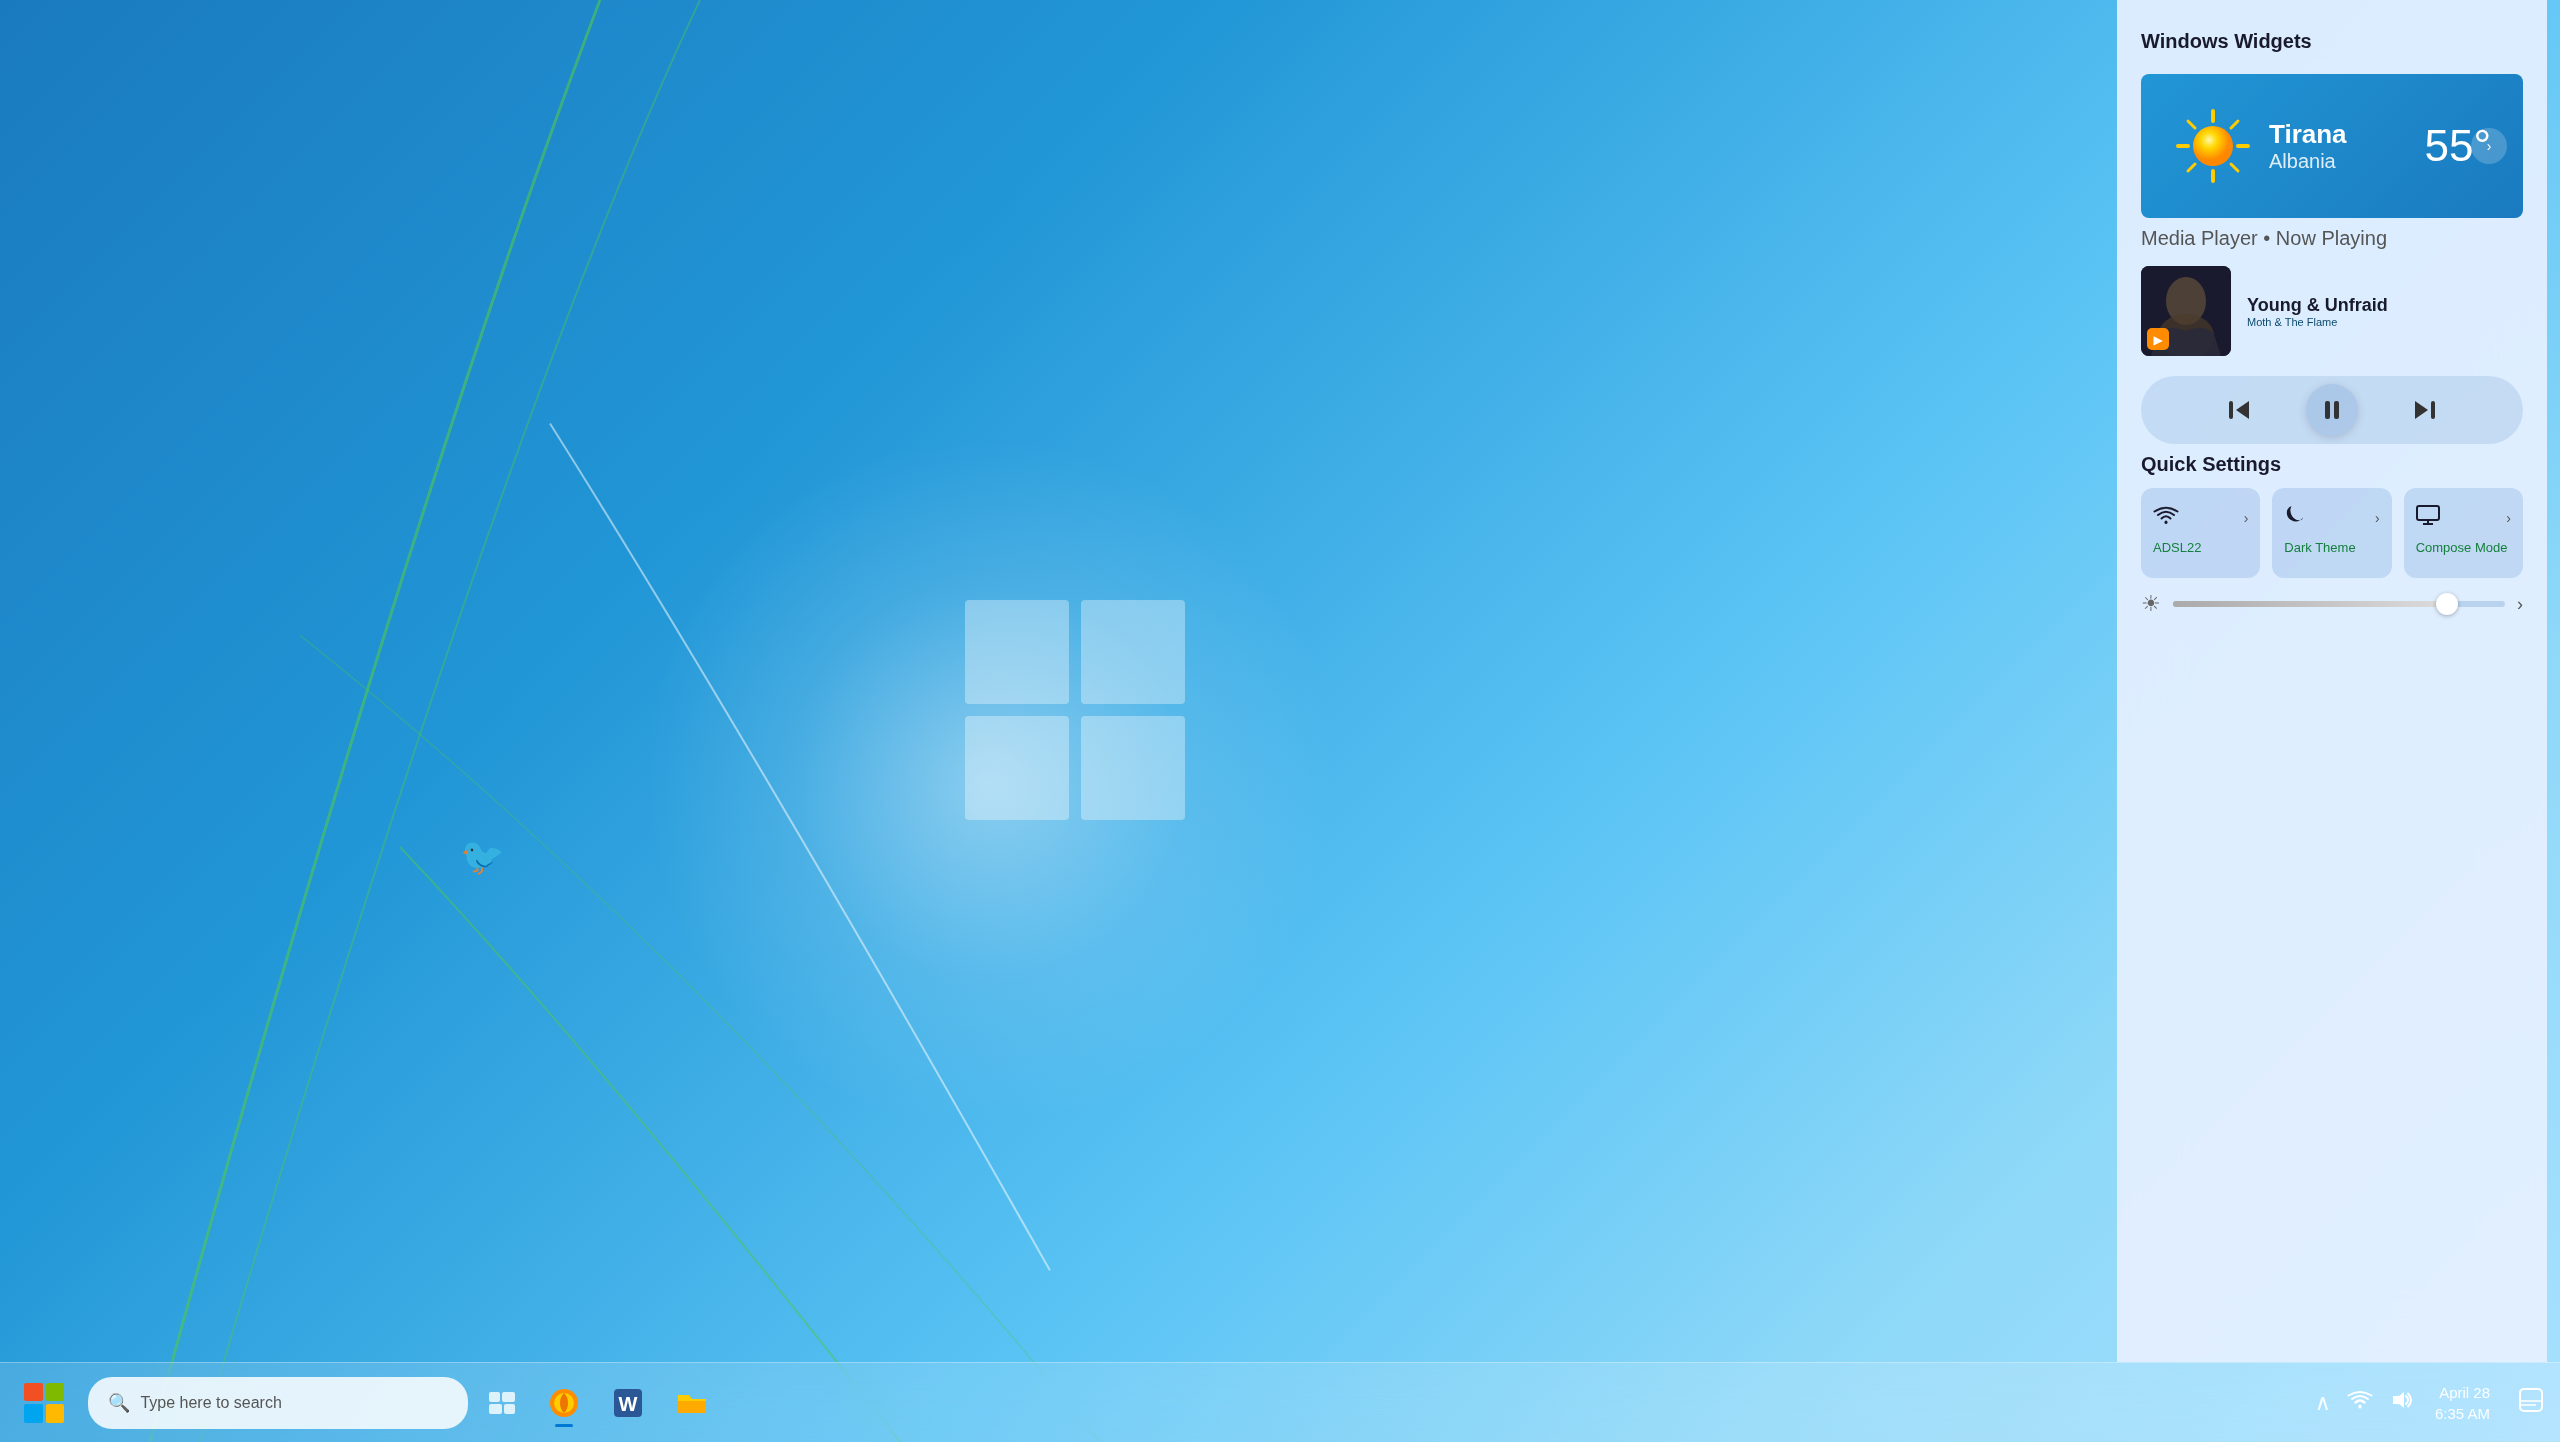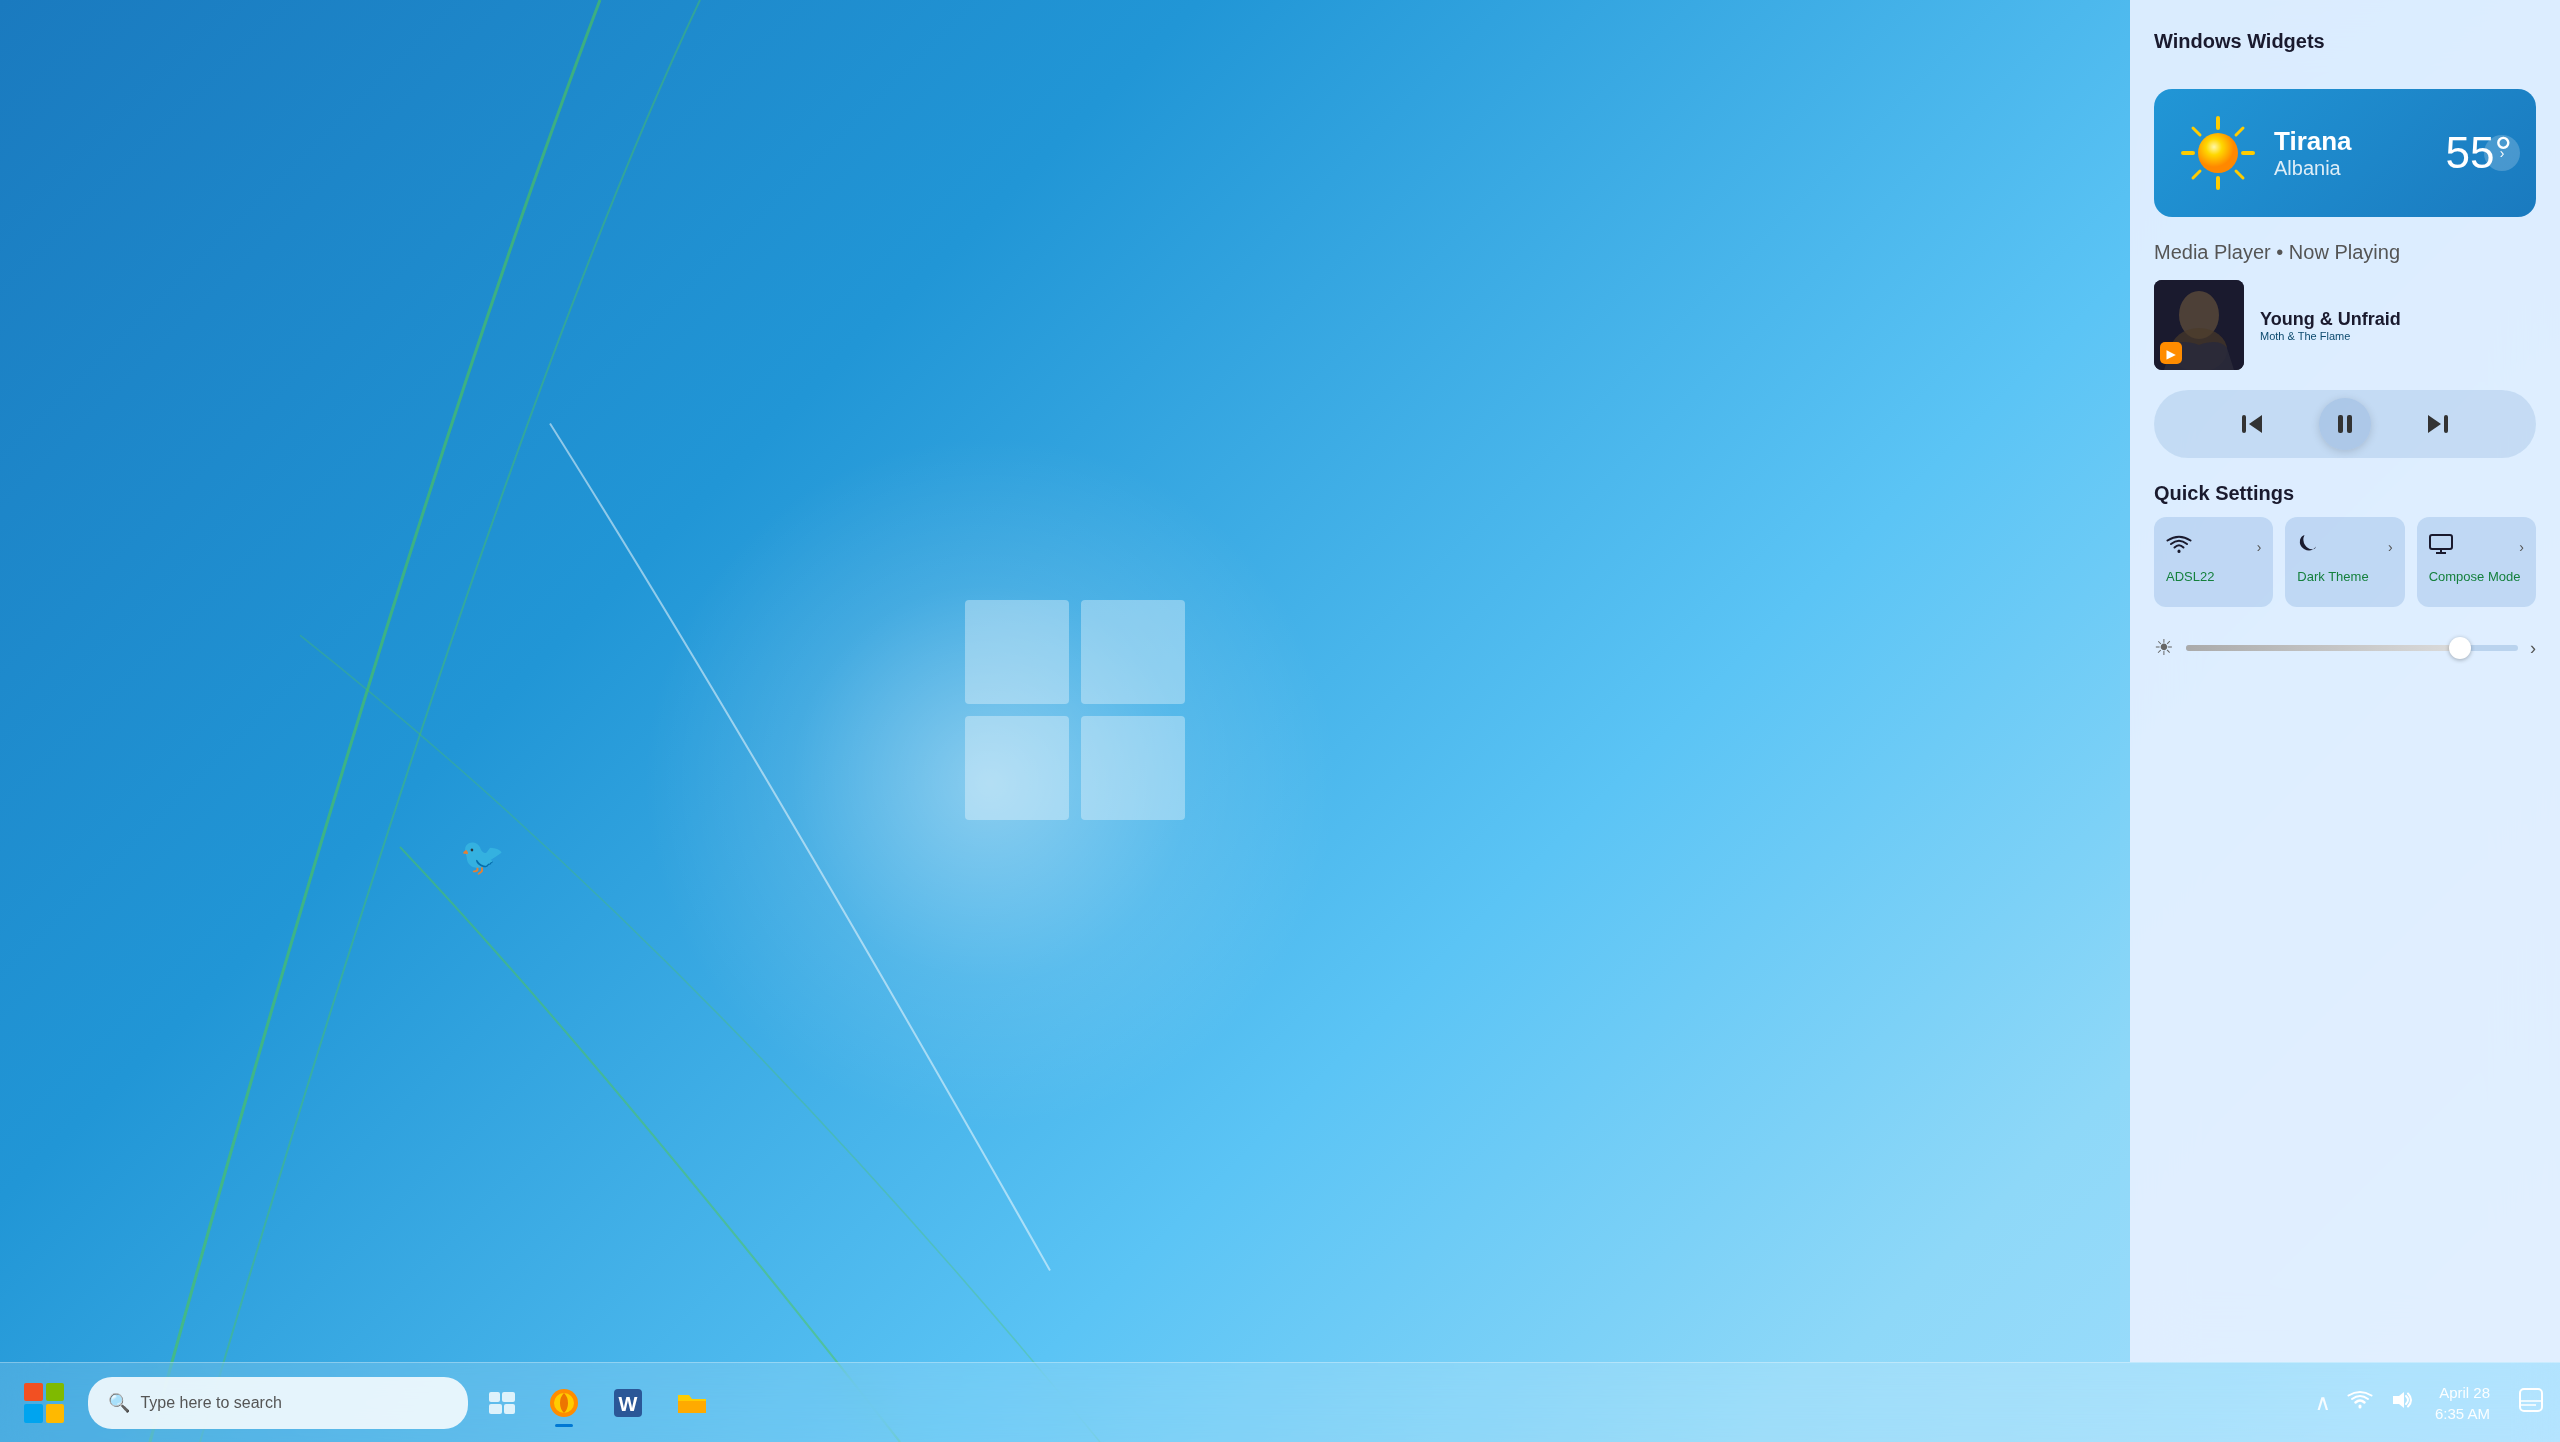--- a/index.html
+++ b/index.html
@@ -208,44 +208,44 @@
       font-size: 22px;
       color: rgba(255,255,255,0.9);
       cursor: pointer;
       margin-left: 8px;
     }
 
     
     .widgets-panel {
       position: absolute;
       top: 0;
-      right: 0;
+      right: 13px;
       width: 430px;
       height: calc(100% - 80px);
       background: rgba(230, 240, 255, 0.92);
       backdrop-filter: blur(30px);
       padding: 30px 24px;
       overflow-y: auto;
       display: flex;
       flex-direction: column;
-      gap: 24px;
+      gap: 9px;
     }
 
     .section-title {
       font-size: 20px;
       font-weight: 600;
       color: #1a1a2e;
       margin-bottom: 12px;
     }
 
     
     .weather-widget {
       background: linear-gradient(135deg, #2196d6 0%, #1a7abf 100%);
-      border-radius: 18px;
-      padding: 24px;
+      border-radius: 8px;
+      padding: 32px;
       display: flex;
       align-items: center;
       justify-content: space-between;
       color: white;
       position: relative;
       overflow: hidden;
     }
 
     .weather-left {
       display: flex;

